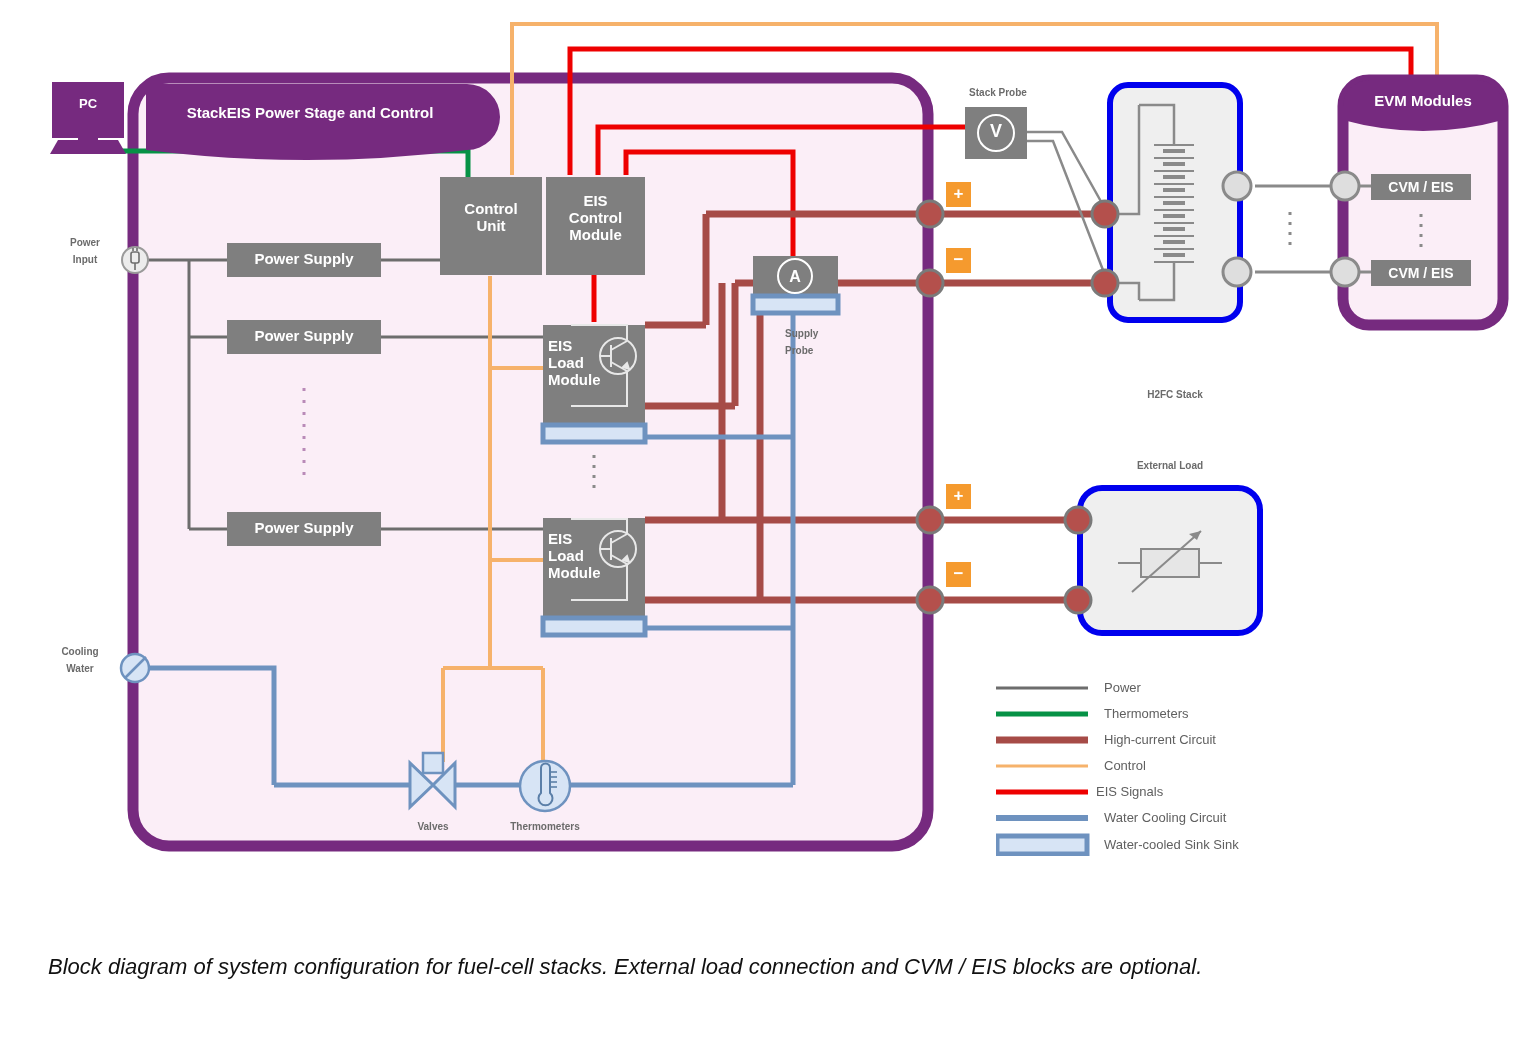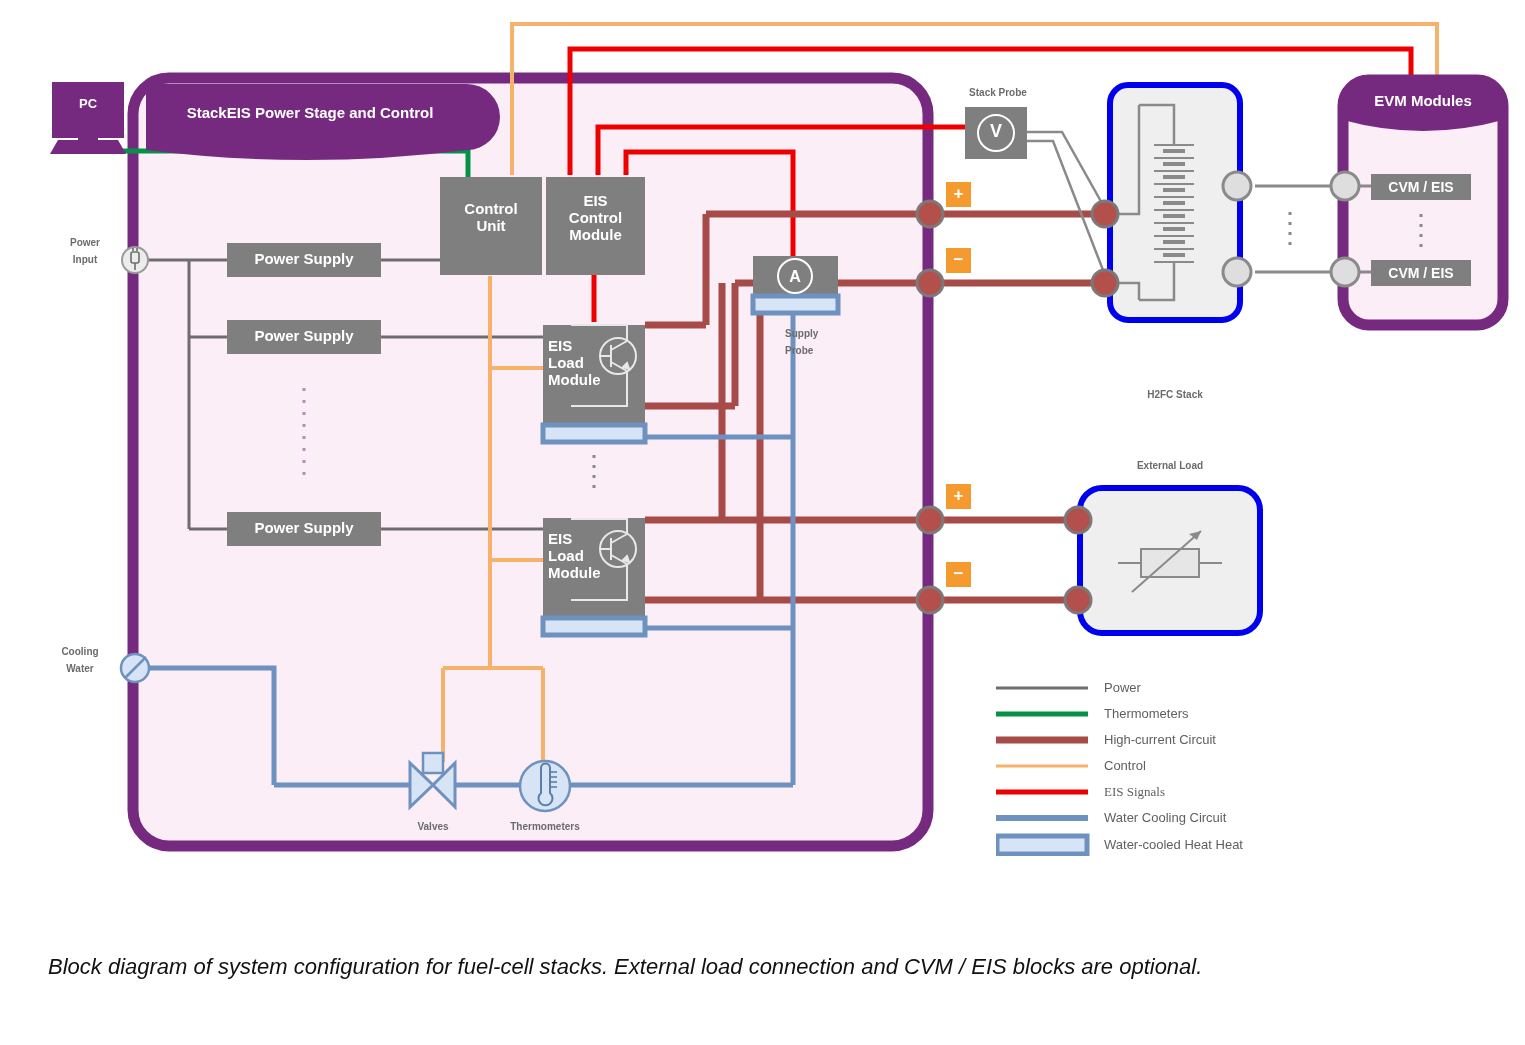--- a/index.html
+++ b/index.html
@@ -355,20 +355,20 @@
     <line x1="0" y1="64" x2="92" y2="64" stroke="#a64b47" stroke-width="7"></line>
     <line x1="0" y1="90" x2="92" y2="90" stroke="#f6b26b" stroke-width="3"></line>
     <line x1="0" y1="116" x2="92" y2="116" stroke="#ee0000" stroke-width="5"></line>
     <line x1="0" y1="142" x2="92" y2="142" stroke="#6e92bf" stroke-width="6"></line>
     <rect x="1" y="160" width="90" height="18" fill="#d7e4f5" stroke="#6e92bf" stroke-width="5"></rect>
   </svg>
   <div class="leg-t" style="left:108px;top:4px;">Power</div>
   <div class="leg-t" style="left:108px;top:30px;">Thermometers</div>
   <div class="leg-t" style="left:108px;top:56px;">High-current Circuit</div>
   <div class="leg-t" style="left:108px;top:82px;">Control</div>
-  <div class="leg-t" style="left:108px;top:108px;font-family:Liberation Serif, serif;">EIS Signals</div>
+  <div class="leg-t" style="left:100px;top:108px;">EIS Signals</div>
   <div class="leg-t" style="left:108px;top:134px;">Water Cooling Circuit</div>
-  <div class="leg-t" style="left:108px;top:161px;">Water-cooled Heat Heat</div>
+  <div class="leg-t" style="left:108px;top:161px;">Water-cooled Sink Sink</div>
 </div>
 
 <div class="cap">Block diagram of system configuration for fuel-cell stacks. External load connection and CVM / EIS blocks are optional.</div>
 
 </div>
 
 </body></html>

